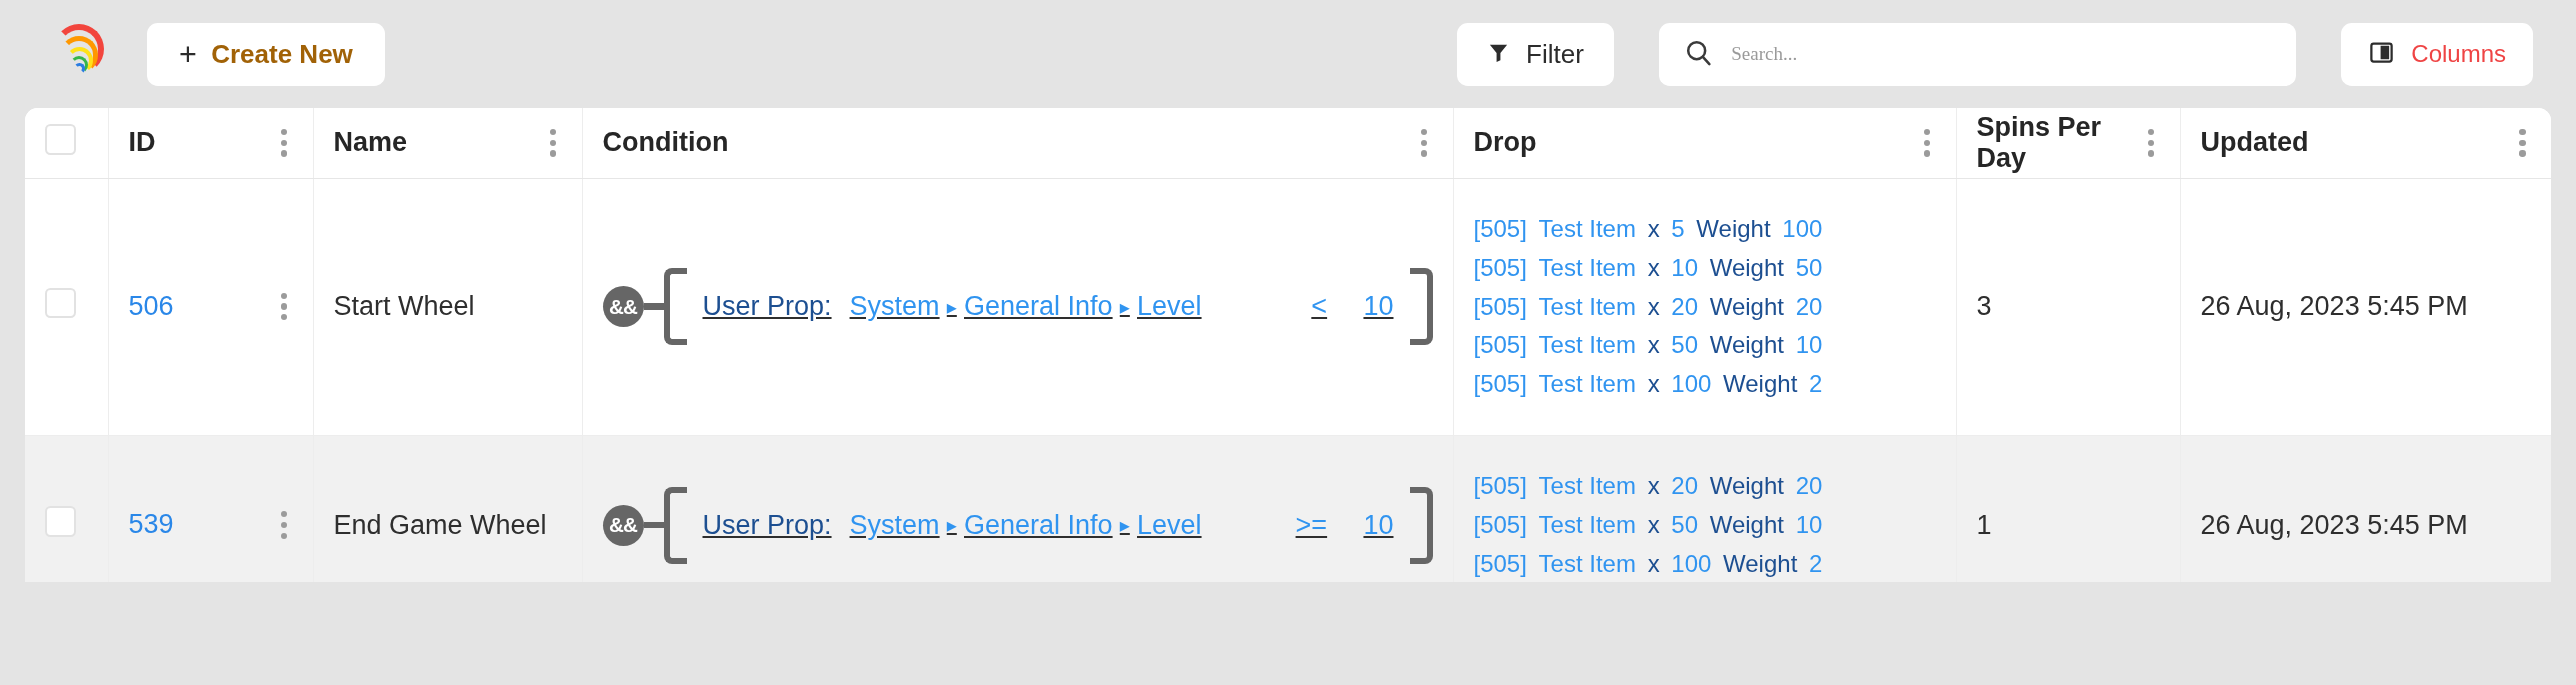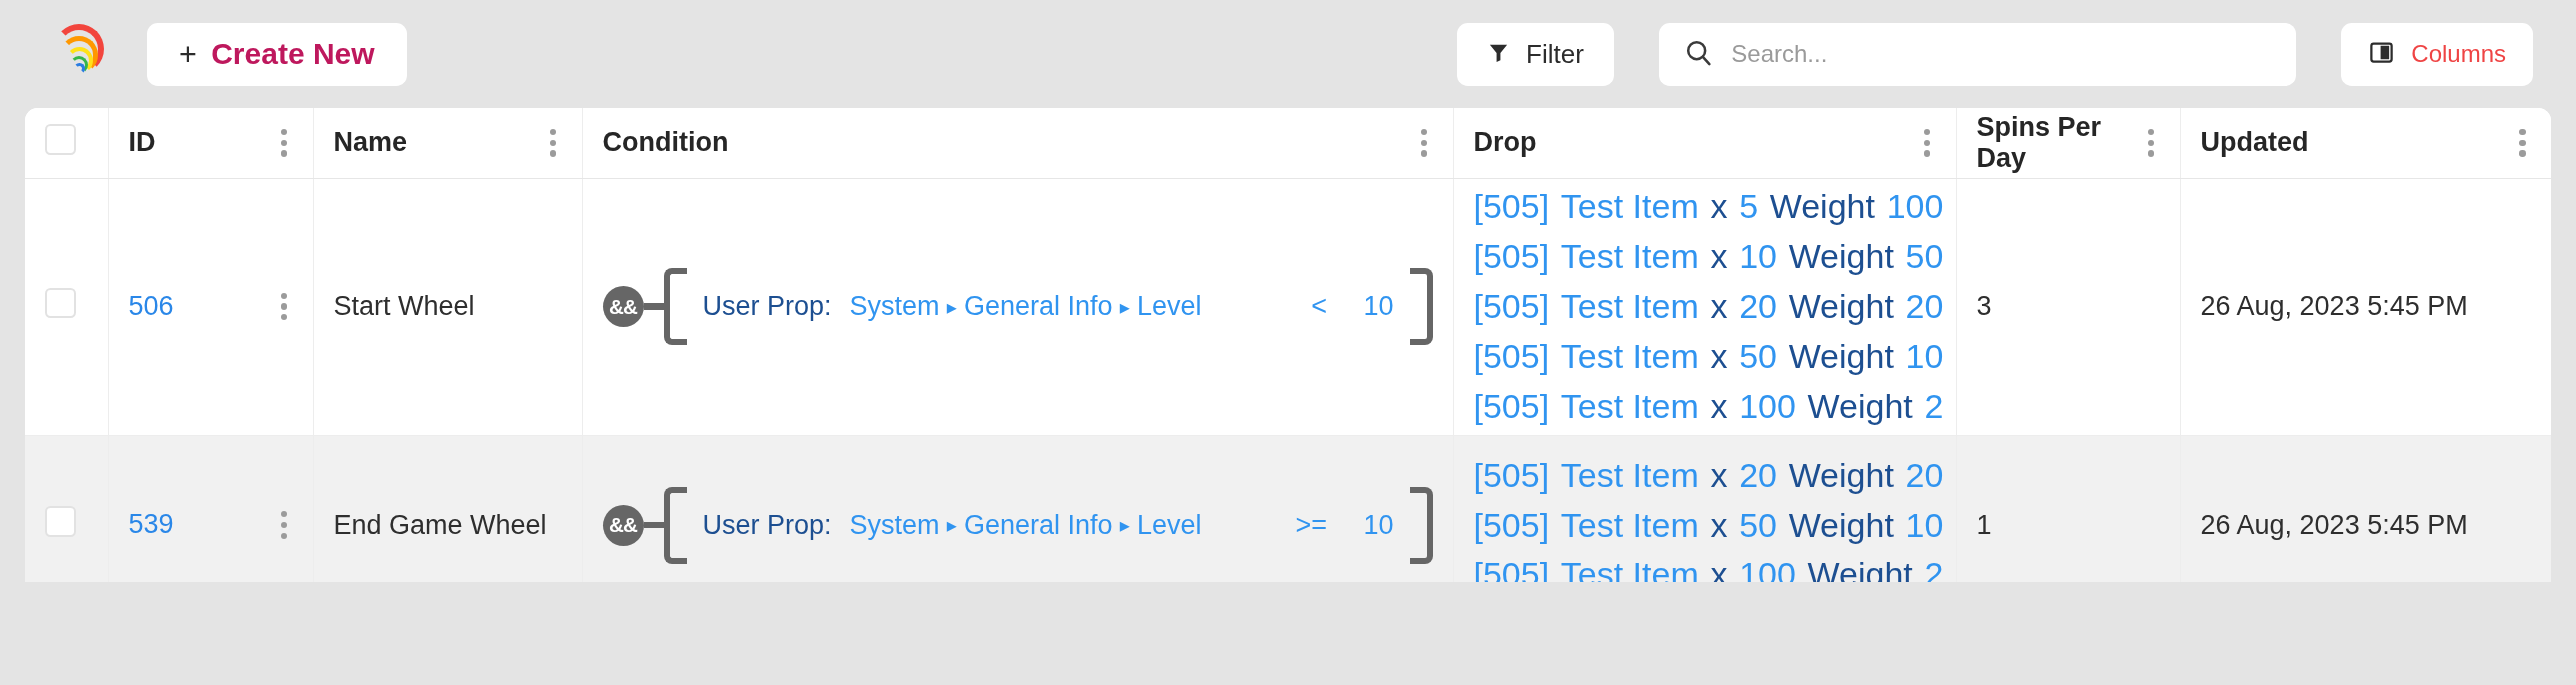--- a/index.html
+++ b/index.html
@@ -67,22 +67,22 @@
     cursor: pointer;
     font-family: inherit;
   }
   .create-new-btn .plus {
     font-size: 30.5px;
     line-height: 1;
     color: #2c2c2c;
     font-weight: 400;
   }
   .create-new-btn .lbl {
-    font-size: 30px;
-    color: #be185d;
+    font-size: 26px;
+    color: #a16207;
     font-weight: 700;
     white-space: nowrap;
   }
 
   .topbar-right {
     margin-left: auto;
     display: flex;
     align-items: center;
     gap: 45px;
   }
@@ -112,22 +112,22 @@
     border-radius: 10.8px;
     display: flex;
     align-items: center;
     padding: 0 25px;
     gap: 18px;
   }
   .search-box input {
     border: none;
     outline: none;
     background: transparent;
-    font-size: 24px;
-    font-family: Liberation Sans, sans-serif;
+    font-size: 19px;
+    font-family: Liberation Serif, serif;
     color: #2c2c2c;
     width: 100%;
   }
   .search-box input::placeholder { color: #9a9a9a; }
 
   .columns-btn {
     height: 63px;
     padding: 0 27px;
     background: #fff;
     border: none;
@@ -288,20 +288,21 @@
     border-right: 6.3px solid #666666;
     border-radius: 0 8px 8px 0;
   }
   .cond-body {
     flex: 1 1 auto;
     display: flex;
     align-items: center;
     gap: 18px;
     padding: 23px 16px;
     min-width: 0;
+    text-decoration: underline;
   }
   .cond-label {
     font-size: 27px;
     color: #1d4f91;
     white-space: nowrap;
   }
   .cond-path {
     font-size: 27px;
     color: #3094f0;
     white-space: nowrap;
@@ -327,21 +328,21 @@
   }
 
   
   .drop-list {
     display: flex;
     flex-direction: column;
     gap: 10.8px;
     padding: 5.4px 0;
   }
   .drop-line {
-    font-size: 34px;
+    font-size: 24px;
     white-space: nowrap;
     display: flex;
     align-items: baseline;
     gap: 11.7px;
     cursor: pointer;
   }
   .d-id    { color: #3094f0; }
   .d-item  { color: #3094f0; }
   .d-x     { color: #1d4f91; }
   .d-qty   { color: #3094f0; }

